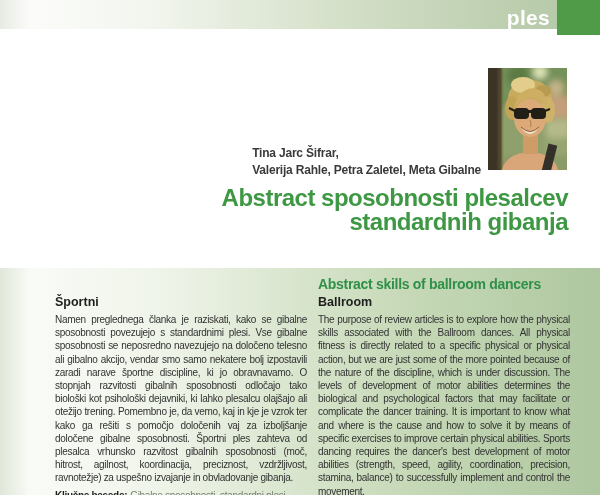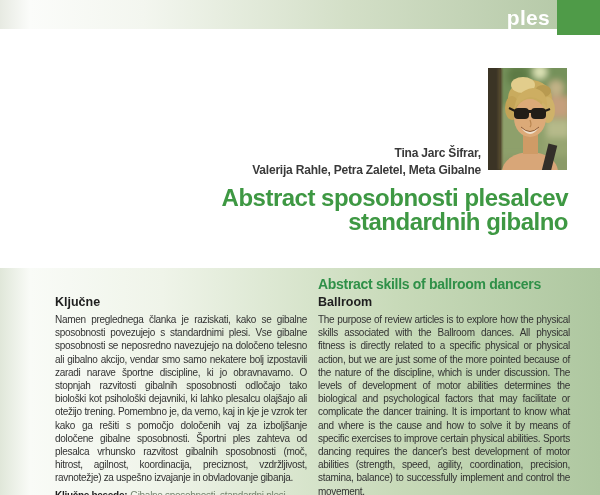--- a/index.html
+++ b/index.html
@@ -16,21 +16,21 @@
     position:absolute;right:50px;top:7px;
     font-size:21px;font-weight:bold;color:#ffffff;line-height:21px;letter-spacing:.3px;
   }
   .corner-square{
     position:absolute;left:557px;top:0;width:43px;height:35px;background:#4f9b48;
   }
   .photo{
     position:absolute;left:488px;top:68px;width:79px;height:102px;overflow:hidden;
   }
   .authors{
-    position:absolute;right:119px;top:145px;text-align:right;
+    position:absolute;right:119px;top:145px;text-align:left;
     font-weight:bold;font-size:12px;line-height:17px;color:#3a3a3a;letter-spacing:-.2px;white-space:nowrap;
   }
   .title{
     position:absolute;right:32px;top:186px;text-align:right;
     color:#3e9843;font-weight:bold;font-size:24px;line-height:24px;letter-spacing:-.5px;white-space:nowrap;
   }
   .panel{
     position:absolute;left:0;top:268px;width:600px;height:227px;
     background:linear-gradient(90deg,#e0e7d9 0%,#f9fbf7 5%,#eff4e9 27%,#c8dab9 66%,#aec7a0 100%);
   }
@@ -105,27 +105,27 @@
   </svg>
 </div>
 
 <div class="authors">
   <div>Tina Jarc Šifrar,</div>
   <div>Valerija Rahle,  Petra Zaletel, Meta Gibalne</div>
 </div>
 
 <div class="title">
   <div>Abstract sposobnosti plesalcev</div>
-  <div>standardnih gibalno</div>
+  <div>standardnih gibanja</div>
 </div>
 
 <div class="panel">
 
   <div class="col col1">
-    <p class="subhead">Ključne</p>
+    <p class="subhead">Športni</p>
     <p class="bodytext">Namen preglednega članka je raziskati, kako se gibalne sposobnosti povezujejo s standardnimi plesi. Vse gibalne sposobnosti se neposredno navezujejo na določeno telesno ali gibalno akcijo, vendar smo samo nekatere bolj izpostavili zaradi narave športne discipline, ki jo obravnavamo. O stopnjah razvitosti gibalnih sposobnosti odločajo tako biološki kot psihološki dejavniki, ki lahko plesalcu olajšajo ali otežijo trening. Pomembno je, da vemo, kaj in kje je vzrok ter kako ga rešiti s pomočjo določenih vaj za izboljšanje določene gibalne sposobnosti. Športni ples zahteva od plesalca vrhunsko razvitost gibalnih sposobnosti (moč, hitrost, agilnost, koordinacija, preciznost, vzdržljivost, ravnotežje) za uspešno izvajanje in obvladovanje gibanja.</p>
     <p class="kw">
       <span class="kw-label">Ključne besede:</span><span>Gibalne sposobnosti, standardni plesi, plesalci športnih plesov, gibanje.</span>
     </p>
   </div>
 
   <div class="col col2">
     <p class="col2-heading">Abstract skills of ballroom dancers</p>
     <p class="subhead">Ballroom</p>
     <p class="bodytext">The purpose of review articles is to explore how the physical skills associated with the Ballroom dances. All physical fitness is directly related to a specific physical or physical action, but we are just some of the more pointed because of the nature of the discipline, which is under discussion. The levels of development of motor abilities determines the biological and psychological factors that may facilitate or complicate the dancer training. It is important to know what and where is the cause and how to solve it by means of specific exercises to improve certain physical abilities. Sports dancing requires the dancer's best development of motor abilities (strength, speed, agility, coordination, precision, stamina, balance) to successfully implement and control the movement.</p>

